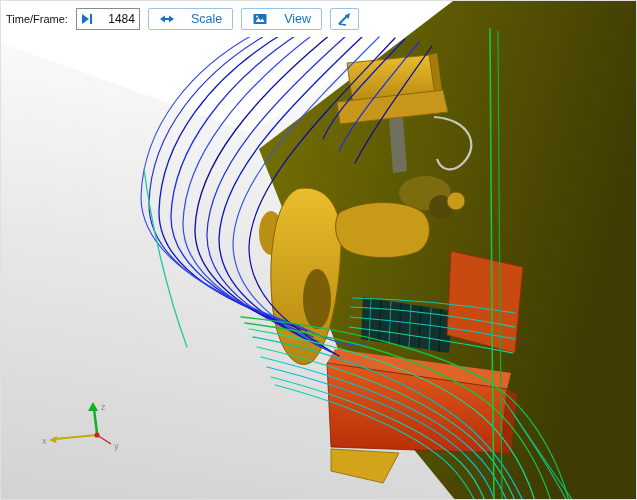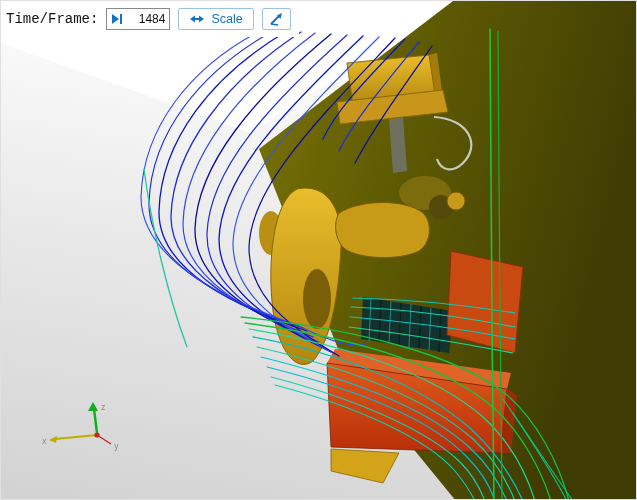--- a/index.html
+++ b/index.html
@@ -7,31 +7,31 @@
     position:relative;width:637px;height:500px;overflow:hidden;
     font-family:"Liberation Sans",sans-serif;background:#ffffff;
     border:1px solid #e0e0e0;box-sizing:border-box;
   }
   
   .toolbar{
     position:absolute;top:0;left:0;height:30px;z-index:10;
     display:flex;align-items:center;gap:8px;
     padding:3px 8px 3px 5px;background:#ffffff;
   }
-  .tf-label{font-size:14px;color:#111111;white-space:nowrap;font-family:Liberation Mono, monospace;}
+  .tf-label{font-size:11px;color:#111111;white-space:nowrap;}
   .frame-box{
     display:flex;align-items:center;gap:3px;height:20px;
     border:1px solid #8a8a8a;background:#ffffff;padding:0 4px;
   }
   .frame-input{
     width:38px;border:none;outline:none;font-size:12px;
     font-family:"Liberation Sans",sans-serif;color:#111;padding:0;background:transparent;text-align:right;
   }
   .btn{
-    display:flex;align-items:center;gap:6px;height:22px;
+    display:flex;align-items:center;gap:16px;height:22px;
     border:1px solid #9cc3e5;border-radius:2px;background:#ffffff;
     color:#1473c8;font-size:12.5px;padding:0 10px;cursor:pointer;
     font-family:"Liberation Sans",sans-serif;
   }
   .btn.icon-only{padding:0 6px;}
   .btn svg{display:block;}
   
   .viewport{position:absolute;inset:0;}
   .viewport svg{display:block;}
   text.axis-label{font-size:8px;fill:#8a8a8a;font-family:"DejaVu Sans",sans-serif;}
@@ -179,20 +179,28 @@
 
     <button class="btn">
       <svg width="16" height="16" viewBox="0 0 16 16">
         <line x1="4" y1="8" x2="12" y2="8" stroke="#1473c8" stroke-width="2"></line>
         <polygon points="1,8 6,4.5 6,11.5" fill="#1473c8"></polygon>
         <polygon points="15,8 10,4.5 10,11.5" fill="#1473c8"></polygon>
       </svg>
       <span>Scale</span>
     </button>
 
+    <button class="btn">
+      <svg width="16" height="16" viewBox="0 0 16 16">
+        <rect x="1.5" y="3" width="13" height="10" rx="1" fill="#1473c8"></rect>
+        <path d="M3.5,11 L6.5,6.5 L8.5,9.5 L10.5,7.5 L12.5,11 Z" fill="#ffffff"></path>
+        <circle cx="5" cy="5.5" r="1" fill="#ffffff"></circle>
+      </svg>
+      <span>View</span>
+    </button>
 
     <button class="btn icon-only">
       <svg width="15" height="15" viewBox="0 0 15 15">
         <line x1="2" y1="12" x2="11" y2="3" stroke="#1473c8" stroke-width="2"></line>
         <polygon points="13,1 8,3.5 11.5,7" fill="#1473c8"></polygon>
         <line x1="2" y1="12" x2="9" y2="13" stroke="#1473c8" stroke-width="1.6"></line>
       </svg>
     </button>
   </div>
 

